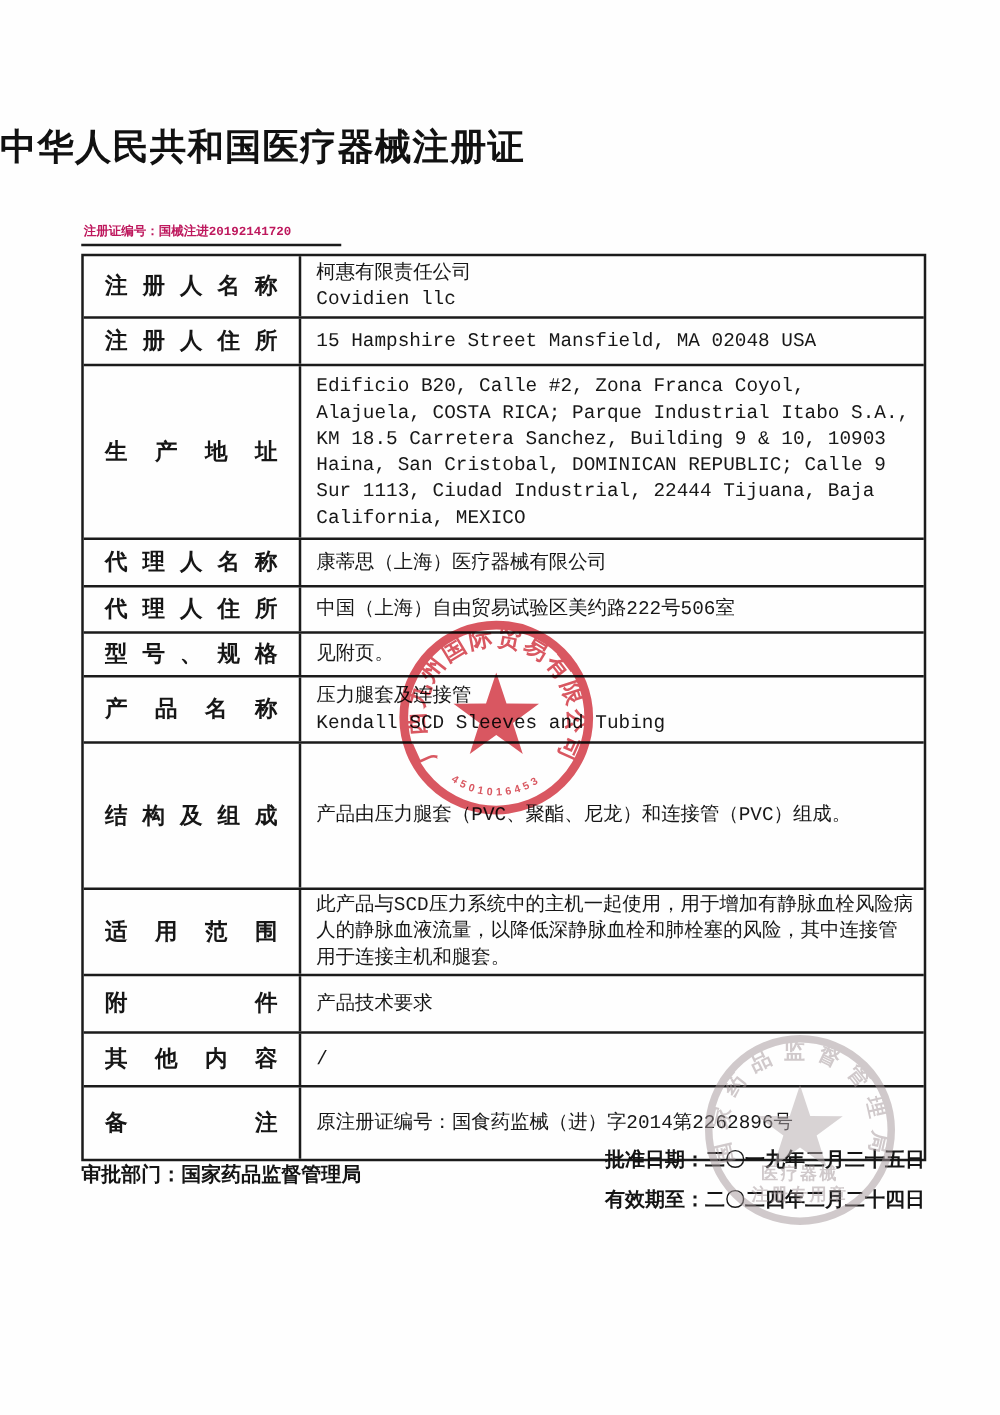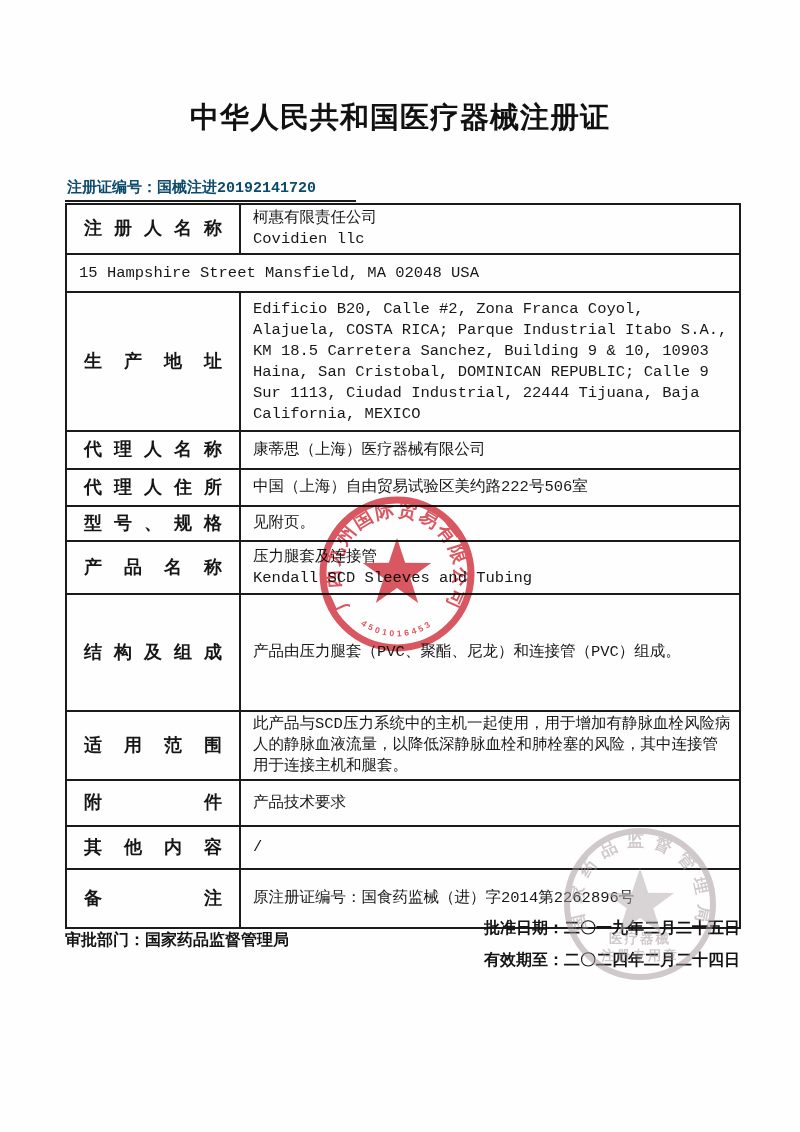--- a/index.html
+++ b/index.html
@@ -3,26 +3,26 @@
 <meta charset="utf-8">
 <style>
   html,body{margin:0;padding:0;}
   body{
     width:800px;height:1132px;background:#ffffff;position:relative;
     font-family:"Liberation Sans","DejaVu Sans",sans-serif;color:#1c1c1c;
     -webkit-font-smoothing:antialiased;overflow:hidden;
   }
   .page{position:absolute;inset:0;background:#fefefe;}
   .title{
-    position:absolute;top:98px;left:0;right:0;text-align:center;
+    position:absolute;top:98px;left:0;right:0;text-align:left;
     font-size:29px;font-weight:bold;letter-spacing:1px;color:#111;margin:0;
   }
   .certline{
-    position:absolute;left:65px;top:178px;font-size:15px;font-weight:600;
-    border-bottom:2px solid #1b1b1b;padding:0 40px 3px 2px;color:#0c4a6e;
+    position:absolute;left:65px;top:178px;font-size:10px;font-weight:600;
+    border-bottom:2px solid #1b1b1b;padding:0 40px 3px 2px;color:#be185d;
   }
   .certline .mono{font-family:"Liberation Mono","DejaVu Sans Mono",monospace;font-weight:700;}
   .ctable{
     position:absolute;left:65px;top:203px;width:676px;
     border:2px solid #1b1b1b;box-sizing:border-box;background:transparent;
   }
   .row{display:flex;border-bottom:2px solid #1b1b1b;box-sizing:border-box;}
   .row:last-child{border-bottom:none;}
   .cell{box-sizing:border-box;display:flex;align-items:center;}
   .lcell{
@@ -69,20 +69,23 @@
     <div class="row r1">
       <div class="cell lcell">
           <span class="jlabel">注册人名称</span>
         </div>
       <div class="cell vcell">
           <div class="vtext">柯惠有限责任公司
 Covidien llc</div>
         </div>
     </div>
     <div class="row r2">
+      <div class="cell lcell">
+          <span class="jlabel">注册人住所</span>
+        </div>
       <div class="cell vcell">
           <div class="vtext">15 Hampshire Street Mansfield, MA 02048 USA</div>
         </div>
     </div>
     <div class="row r3">
       <div class="cell lcell">
           <span class="jlabel">生产地址</span>
         </div>
       <div class="cell vcell">
           <div class="vtext">Edificio B20, Calle #2, Zona Franca Coyol, Alajuela, COSTA RICA; Parque Industrial Itabo S.A., KM 18.5 Carretera Sanchez, Building 9 &amp; 10, 10903 Haina, San Cristobal, DOMINICAN REPUBLIC; Calle 9 Sur 1113, Ciudad Industrial, 22444 Tijuana, Baja California, MEXICO</div>

